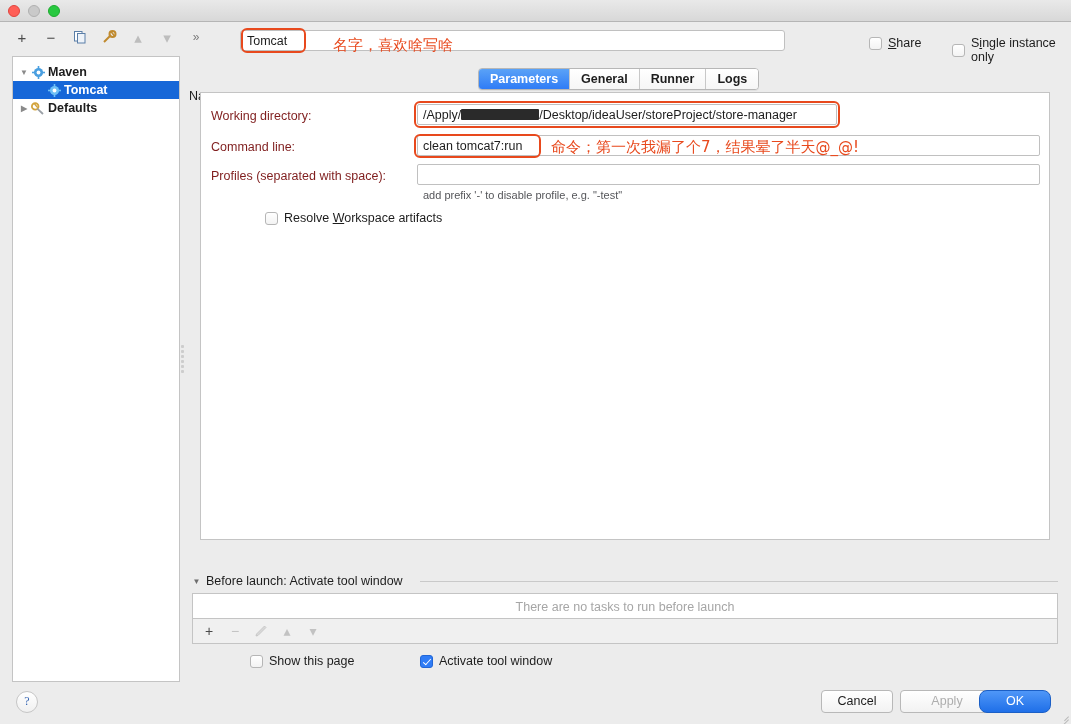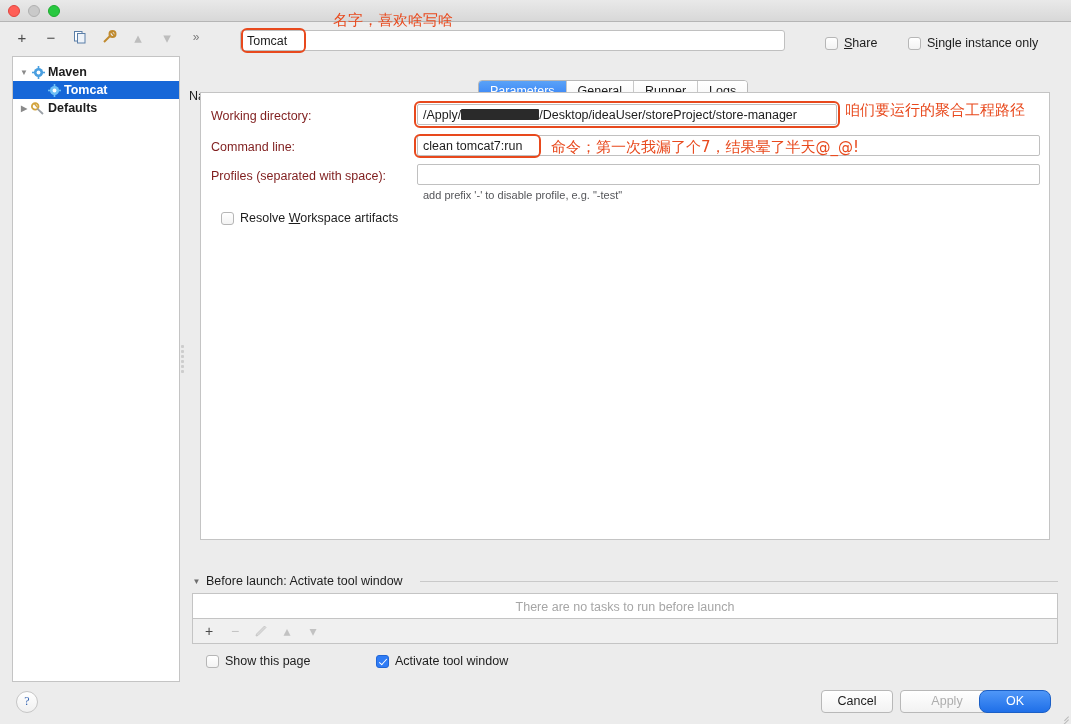--- a/index.html
+++ b/index.html
@@ -123,20 +123,21 @@
     font-size: 15px;
     white-space: nowrap;
   }
 
   .chk-row {
     position: absolute;
     display: flex;
     align-items: center;
     gap: 6px;
     font-size: 12.5px;
+    margin-left: 44px;
   }
   .cbox {
     width: 13px; height: 13px;
     box-sizing: border-box;
     border: 1px solid #b6b6b6;
     border-radius: 3px;
     background: linear-gradient(to bottom,#ffffff,#f3f3f3);
     display: inline-block;
     position: relative;
     flex: none;
@@ -217,28 +218,29 @@
     position: absolute;
     top: 92px; left: 200px;
     width: 850px;
     height: 448px;
     background: #ffffff;
     border: 1px solid #c4c4c4;
     box-sizing: border-box;
   }
   .tabs {
     position: absolute;
-    top: 80px; left: 478px;
+    top: 68px; left: 478px;
     height: 20px;
     display: flex;
     border: 1px solid #b7b7b7;
     border-radius: 4px;
     overflow: hidden;
     background: #fdfdfd;
     box-shadow: 0 1px 0 rgba(0,0,0,0.05);
+    font-weight: bold;
   }
   .tab {
     padding: 0 11px;
     height: 20px;
     line-height: 20px;
     font-size: 12.5px;
     background: linear-gradient(to bottom,#ffffff,#f6f6f6);
     border-right: 1px solid #c8c8c8;
     color: #1d1d1d;
     cursor: default;
@@ -435,21 +437,21 @@
       <span class="tb-btn chev">»</span>
     </div>
 
     <div class="name-label">Name:</div>
   </div>
 
   <div class="name-input-wrap">
     <input class="name-input" type="text" value="Tomcat" style="">
   </div>
   <div class="redbox" style="left:241px; top:28px; width:65px; height:25px;"></div>
-  <div class="annot" style="left:333px; top:11px;">名字，喜欢啥写啥</div>
+  <div class="annot" style="left:333px; top:36px;">名字，喜欢啥写啥</div>
 
   <div class="chk-row" style="left:825px; top:36px;">
     <span class="cbox"></span>
     <span><span class="ul">S</span>hare</span>
   </div>
   <div class="chk-row" style="left:908px; top:36px;">
     <span class="cbox"></span>
     <span>S<span class="ul">i</span>ngle instance only</span>
   </div>
 
@@ -519,21 +521,20 @@
   </div>
 
   <div class="main"></div>
 
   <div class="field-label" style="left:211px; top:109px;">Working directory:</div>
   <input class="tinput" type="text" style="left: 417px; top: 104px; width: 420px; color: transparent;">
   <div class="wd-value">
     <span>/Apply/</span><span class="redact" style="width:78px;"></span><span>/Desktop/ideaUser/storeProject/store-manager</span>
   </div>
   <div class="redbox" style="left:414px; top:101px; width:426px; height:27px;"></div>
-  <div class="annot" style="left:845px; top:101px;">咱们要运行的聚合工程路径</div>
 
   <div class="field-label" style="left:211px; top:140px;">Command line:</div>
   <input class="tinput" type="text" style="left: 417px; top: 135px; width: 623px;" value="clean tomcat7:run">
   <div class="redbox" style="left:414px; top:134px; width:127px; height:24px;"></div>
   <div class="annot" style="left:551px; top:138px;">命令；第一次我漏了个7，结果晕了半天@_@!</div>
 
   <div class="field-label" style="left:211px; top:169px;">Profiles (separated with space):</div>
   <input class="tinput" type="text" style="left: 417px; top: 164px; width: 623px;" value="">
   <div class="hint" style="left:423px; top:189px;">add prefix '-' to disable profile, e.g. "-test"</div>
 

